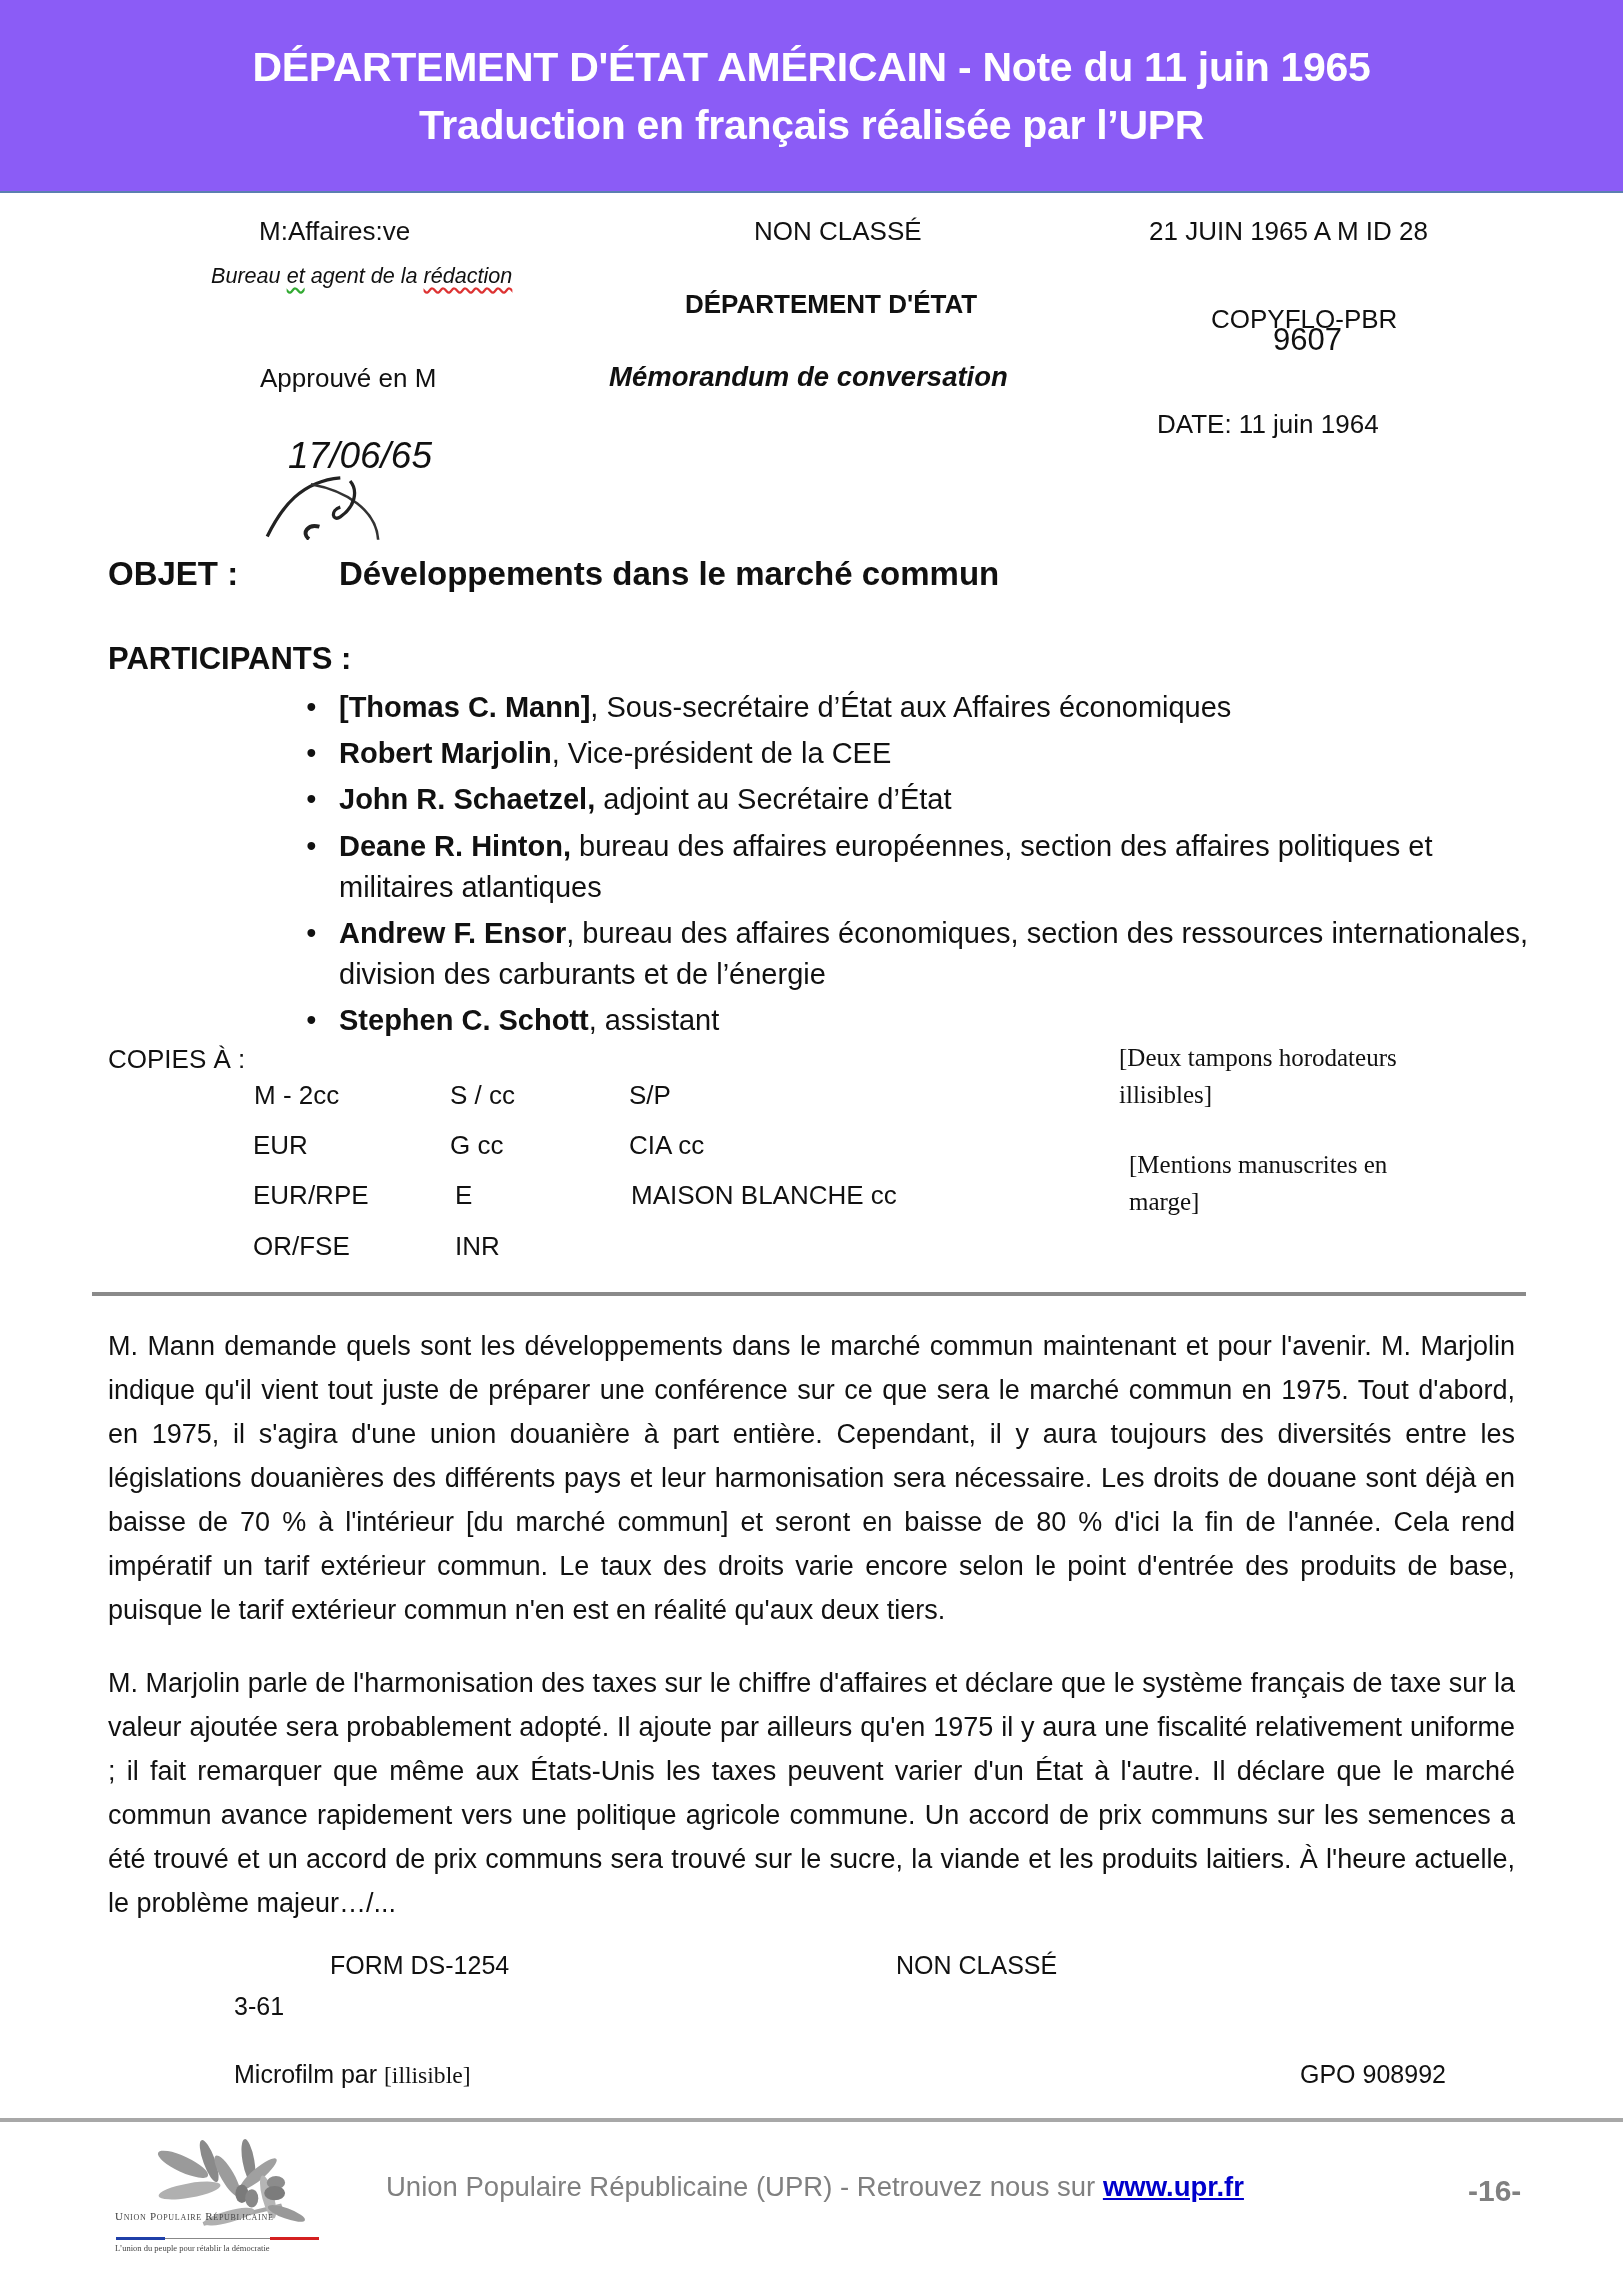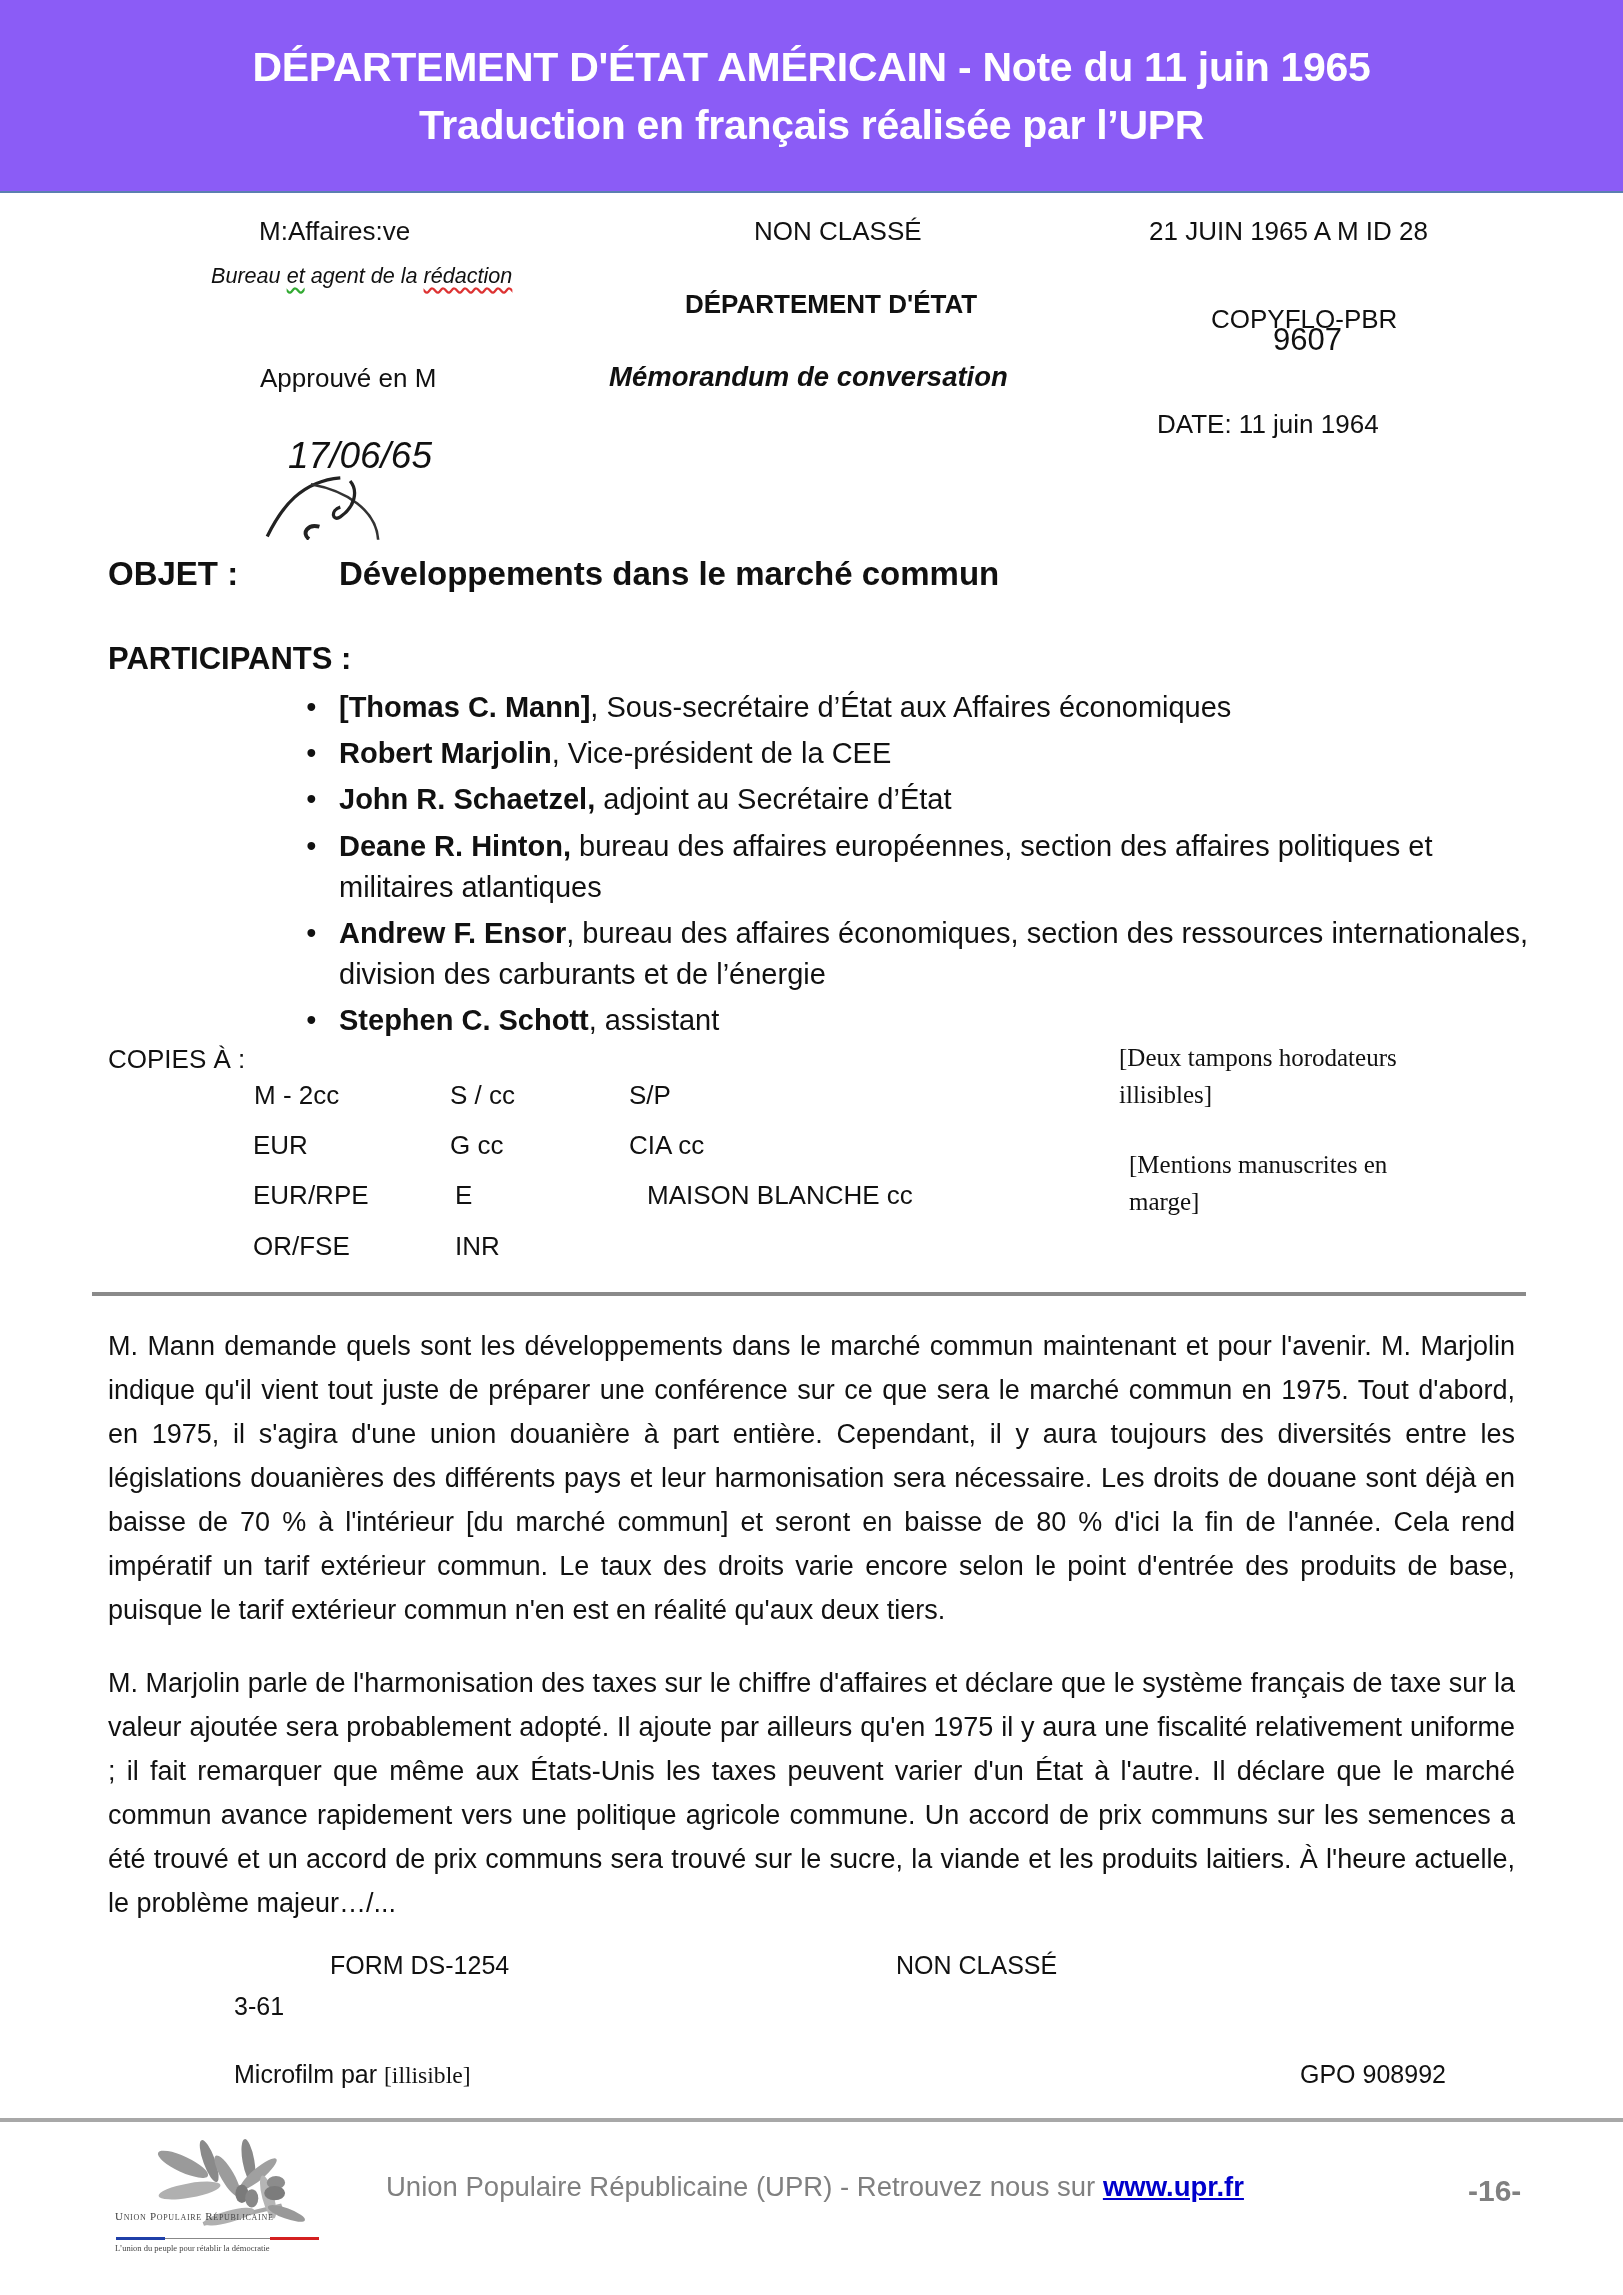--- a/index.html
+++ b/index.html
@@ -118,21 +118,21 @@
 <div class="abs copies-cell" style="left:254px; top:1080px;">M - 2cc</div>
 <div class="abs copies-cell" style="left:450px; top:1080px;">S / cc</div>
 <div class="abs copies-cell" style="left:629px; top:1080px;">S/P</div>
 
 <div class="abs copies-cell" style="left:253px; top:1130px;">EUR</div>
 <div class="abs copies-cell" style="left:450px; top:1130px;">G cc</div>
 <div class="abs copies-cell" style="left:629px; top:1130px;">CIA  cc</div>
 
 <div class="abs copies-cell" style="left:253px; top:1180px;">EUR/RPE</div>
 <div class="abs copies-cell" style="left:455px; top:1180px;">E</div>
-<div class="abs copies-cell" style="left:631px; top:1180px;margin-left:16px;">MAISON BLANCHE cc</div>
+<div class="abs copies-cell" style="left:631px; top:1180px;">MAISON BLANCHE cc</div>
 
 <div class="abs copies-cell" style="left:253px; top:1231px;">OR/FSE</div>
 <div class="abs copies-cell" style="left:455px; top:1231px;">INR</div>
 
 <div class="abs note-serif" style="left:1119px; top:1039px; width:340px;">[Deux tampons horodateurs illisibles]</div>
 <div class="abs note-serif" style="left:1129px; top:1146px; width:308px;">[Mentions manuscrites en marge]</div>
 
 <div class="rule-mid"></div>
 
 <div class="body-para" style="top:1324px;">M. Mann demande quels sont les développements dans le marché commun maintenant et pour l'avenir. M. Marjolin indique qu'il vient tout juste de préparer une conférence sur ce que sera le marché commun en 1975. Tout d'abord, en 1975, il s'agira d'une union douanière à part entière. Cependant, il y aura toujours des diversités entre les législations douanières des différents pays et leur harmonisation sera nécessaire. Les droits de douane sont déjà en baisse de 70 % à l'intérieur [du marché commun] et seront en baisse de 80 % d'ici la fin de l'année. Cela rend impératif un tarif extérieur commun. Le taux des droits varie encore selon le point d'entrée des produits de base, puisque le tarif extérieur commun n'en est en réalité qu'aux deux tiers.</div>

